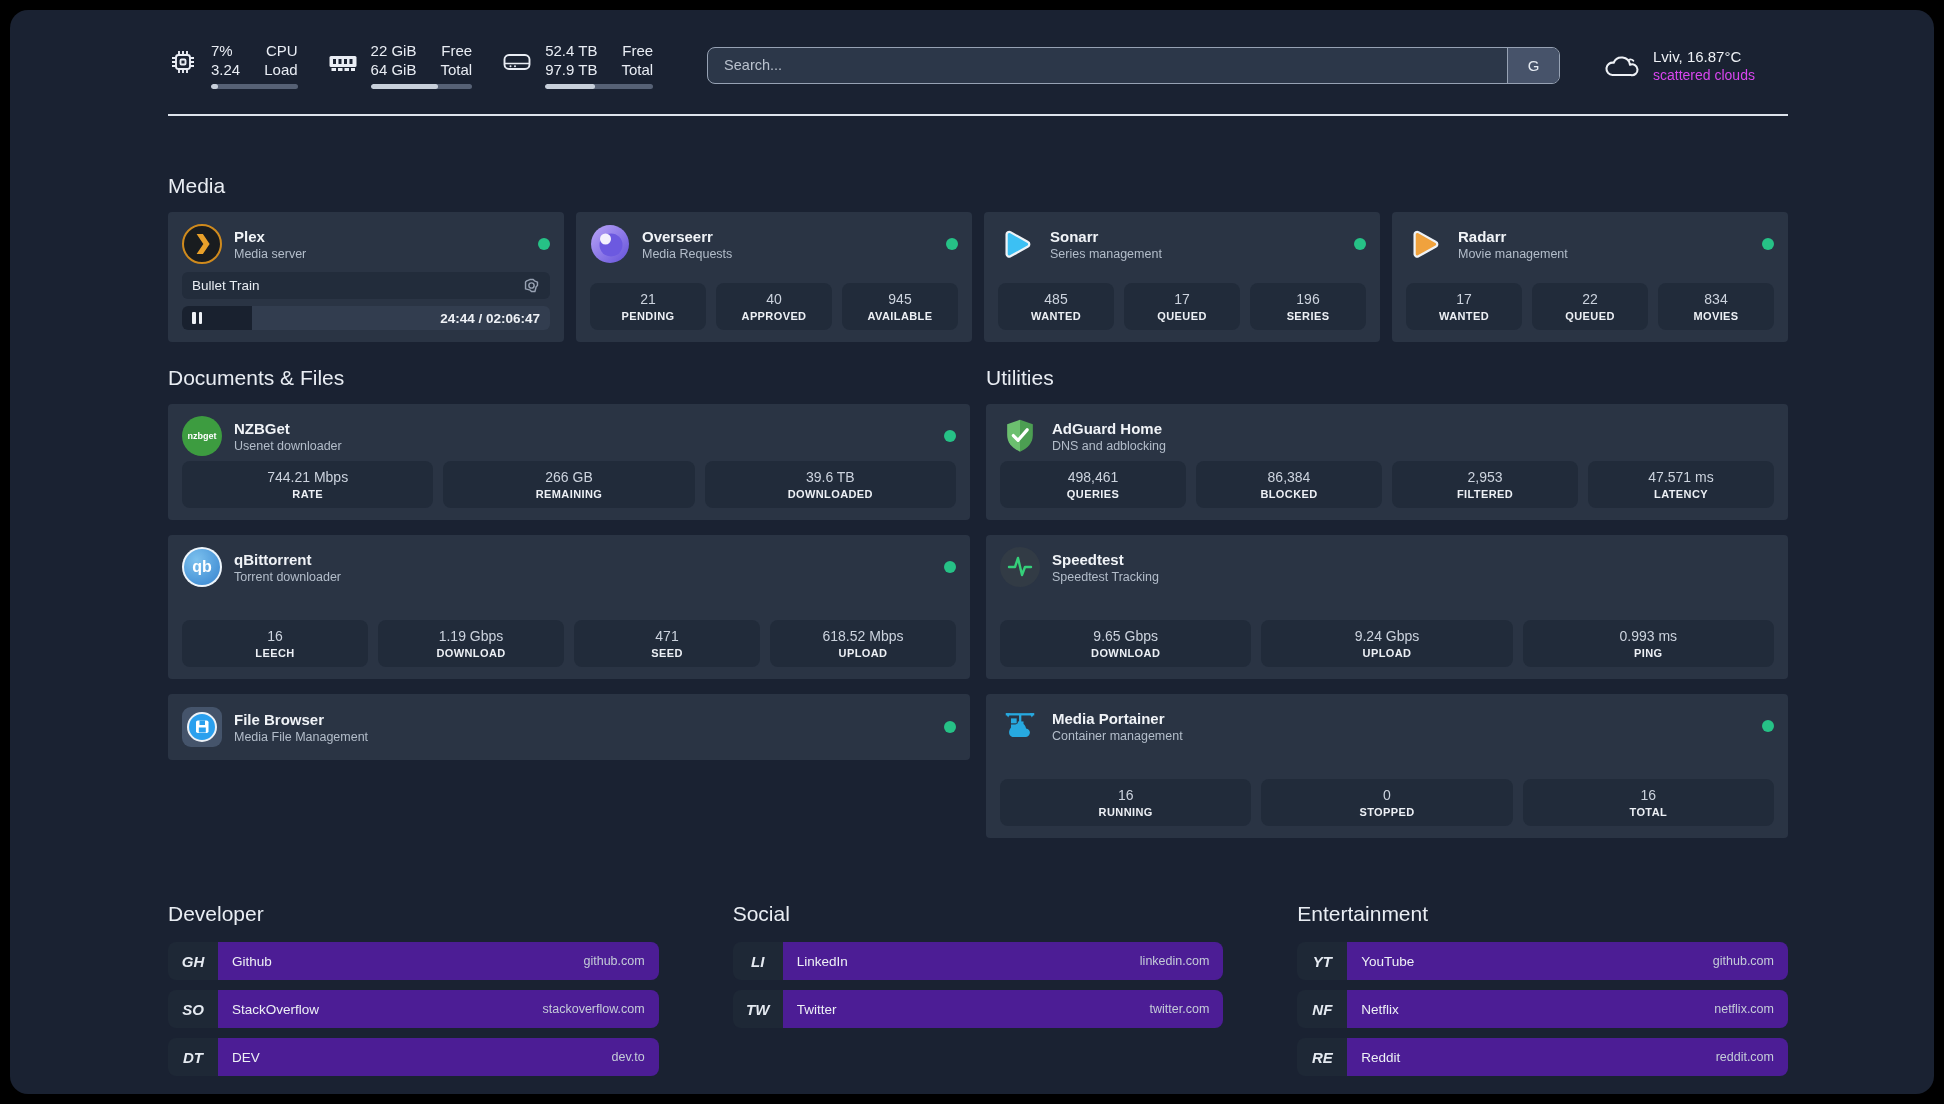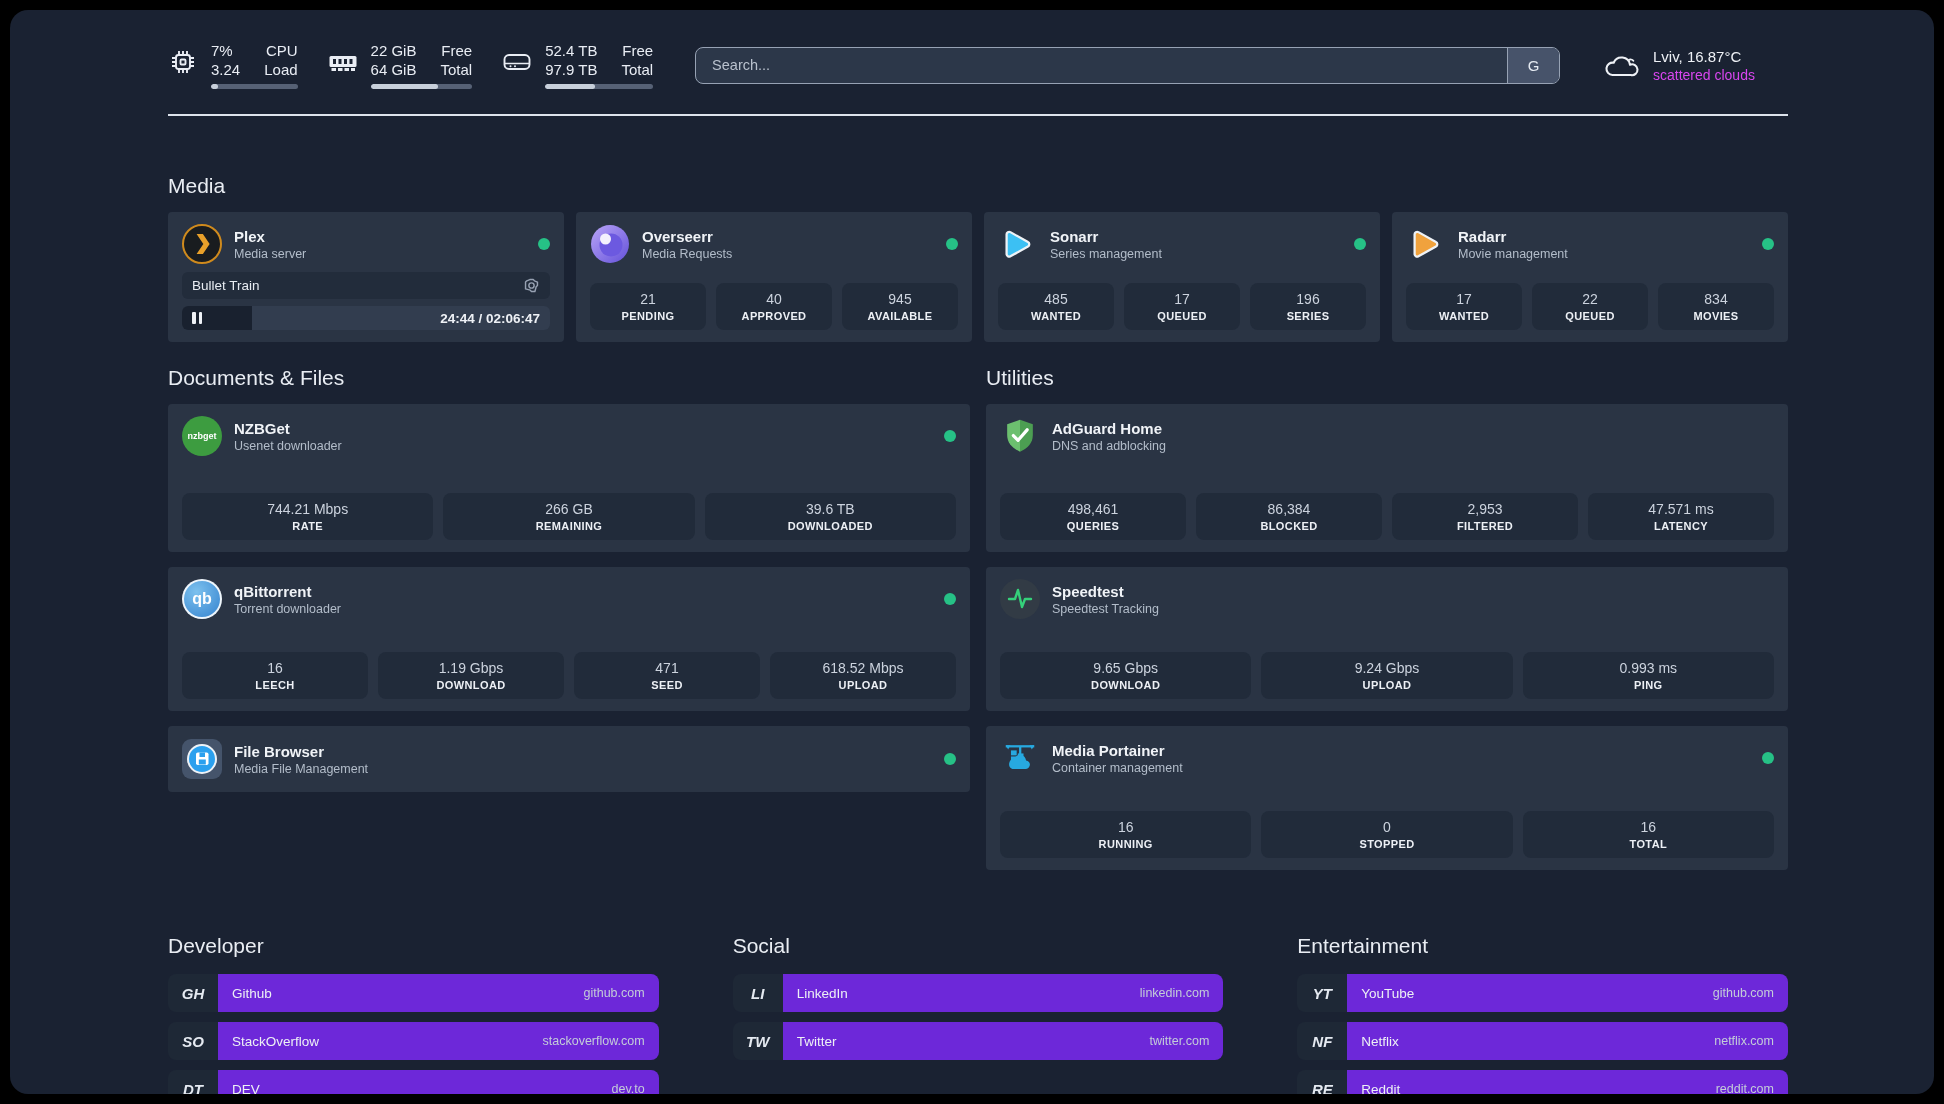--- a/index.html
+++ b/index.html
@@ -14,21 +14,21 @@
   .header { display:flex; align-items:center; margin-top:26px; height:58px; }
   .sys { display:flex; align-items:flex-start; margin-right:30px; }
   .sys .sicon { width:30px; margin-top:6px; margin-right:13px; flex:none; }
   .sys-body { display:flex; flex-direction:column; }
   .sys-text { display:flex; gap:24px; }
   .sys-col { display:flex; flex-direction:column; font-size:15px; line-height:19px; color:#e9edf4; }
   .sys-col.labs { text-align:right; }
   .sys-bar { margin-top:5px; height:5px; border-radius:3px; background:#566175; overflow:hidden; }
   .sys-fill { height:100%; background:#c7cfda; border-radius:3px; }
 
-  .search { flex:1; position:relative; height:37px; margin:0 42px 0 12px;
+  .search { flex:1; position:relative; height:37px; margin:0 42px 0 24px;
             background:#2c3749; border:1px solid #97a2b4; border-radius:8px; display:flex; }
   .search input { flex:1; background:transparent; border:none; outline:none; padding:0 16px;
                   color:#e6ebf2; font-size:14.5px; font-family:inherit; }
   .search input::placeholder { color:#b9c1cd; }
   .search-g { width:52px; height:100%; background:#47536a; border-left:1px solid #97a2b4;
               border-radius:0 7px 7px 0; display:flex; align-items:center; justify-content:center;
               color:#e6ebf2; font-size:15px; cursor:pointer; }
 
   .weather { display:flex; align-items:center; gap:13px; width:186px; flex:none; }
   .weather .wtext div:first-child { font-size:15px; color:#eef1f6; }
@@ -36,21 +36,21 @@
 
   .divider { margin-top:20px; border-top:2px solid #dde3ec; }
 
   
   .sec-title { font-size:21px; font-weight:500; color:#e9edf3; }
   .media-title { margin-top:58px; margin-bottom:14px; }
   .media-grid { display:grid; grid-template-columns:repeat(4,1fr); gap:12px; }
 
   .card { background:#2a3444; border-radius:4px; padding:12px 14px; display:flex;
           flex-direction:column; justify-content:space-between; cursor:pointer; }
-  .h130 { height:130px; } .h116 { height:148px; } .h120 { height:144px; }
+  .h130 { height:130px; } .h116 { height:116px; } .h120 { height:144px; }
   .h66 { height:66px; justify-content:center; }
 
   .card-head { display:flex; align-items:center; gap:12px; }
   .card-titles { display:flex; flex-direction:column; }
   .card-name { font-size:15px; font-weight:700; color:#f0f3f7; }
   .card-sub { font-size:12.5px; color:#b3bdca; margin-top:2px; }
   .dot { width:12px; height:12px; border-radius:50%; background:#26c186; margin-left:auto; flex:none; }
 
   .stats { display:grid; gap:10px; }
   .cols3 { grid-template-columns:repeat(3,1fr); }
@@ -76,21 +76,21 @@
   .col .sec-title { margin-bottom:14px; }
   .col-stack { display:flex; flex-direction:column; gap:15px; }
 
   
   .links-grid { display:grid; grid-template-columns:repeat(3,1fr); gap:74px; margin-top:64px; }
   .links-grid .sec-title { margin-bottom:16px; }
   .bm { display:flex; height:38px; margin-bottom:10px; cursor:pointer; }
   .bm-tag { width:50px; flex:none; background:#1e2836; border-radius:8px 0 0 8px;
             display:flex; align-items:center; justify-content:center;
             font-size:15px; font-weight:700; color:#e5eaf1;font-style:italic; }
-  .bm-body { flex:1; background:#6d28d9; border-radius:0 8px 8px 0; display:flex;
+  .bm-body { flex:1; background:#4c1d95; border-radius:0 8px 8px 0; display:flex;
              align-items:center; justify-content:space-between; padding:0 14px; }
   .bm-name { font-size:13.5px; color:#edf0f5; }
   .bm-url { font-size:12.5px; color:#c4ccd8; }
 
   
   .icon40 { width:40px; height:40px; flex:none; display:flex; align-items:center; justify-content:center; }
   .circle { border-radius:50%; }
   .plex-badge { background:#191c1f; border:2px solid #cf8a1d; }
   .nzb-badge { background:#3d9c40; color:#fff; font-size:9px; font-weight:700; }
   .qb-badge { background:radial-gradient(circle at 35% 30%, #7cc1ee, #3583cf);

